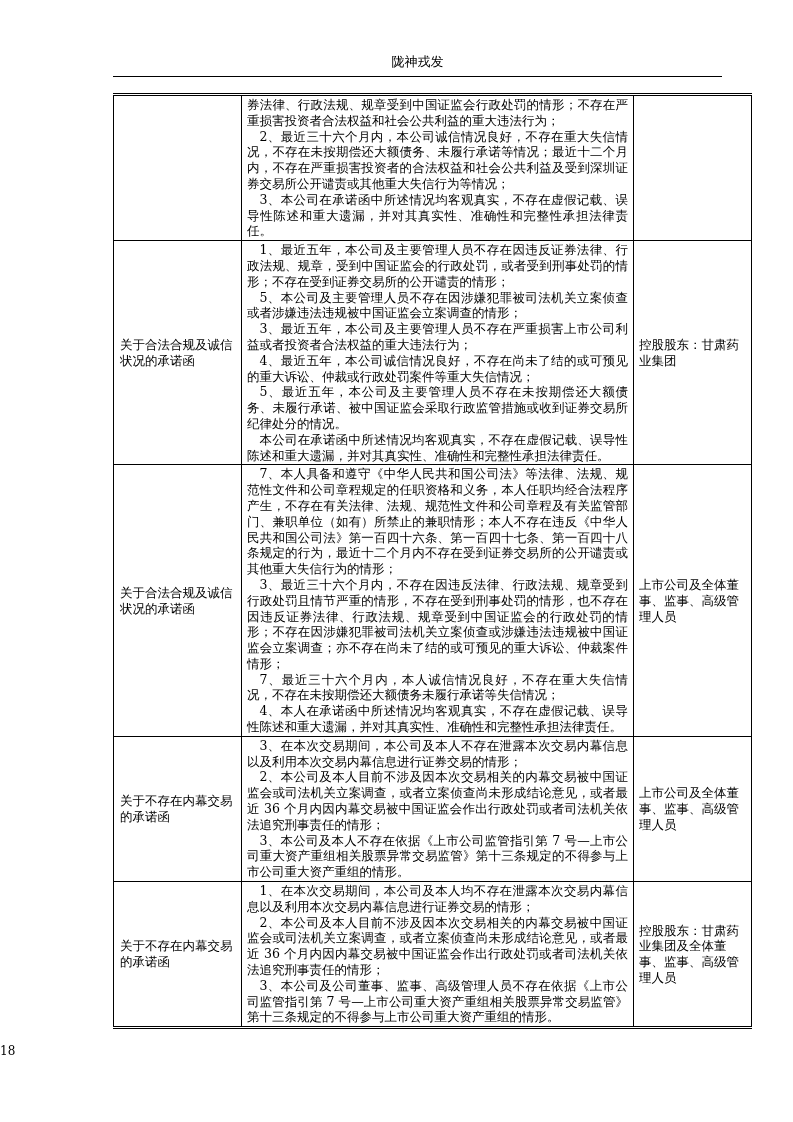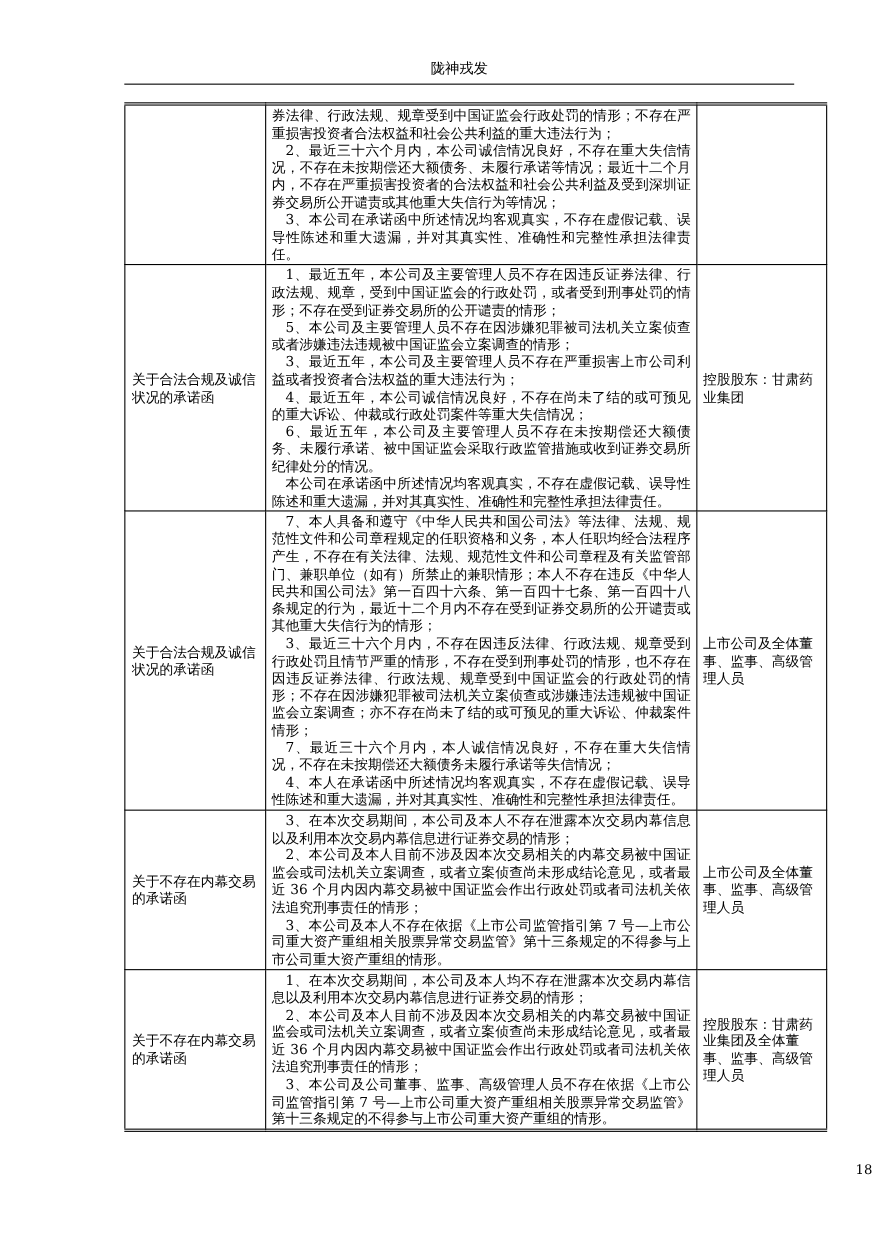--- a/index.html
+++ b/index.html
@@ -65,24 +65,24 @@
     text-indent: 0;
   }
   .cell-party {
     width: 107px;
     text-align: left;
     vertical-align: middle;
     padding: 2px 5px;
   }
   .footer {
     position: absolute;
-    bottom: 52px;
+    bottom: 64px;
     left: 0;
     width: 100%;
-    text-align: right;
+    text-align: left;
     font-size: 12px;
   }
 </style>
 </head>
 <body>
 
 <div class="page">
   <div class="header">
     <span>陇神戎发</span>
   </div>
@@ -98,21 +98,21 @@
           </td>
           <td class="cell-party"></td>
         </tr>
         <tr>
           <td class="cell-type">关于合法合规及诚信状况的承诺函</td>
           <td class="cell-content">
             <p>1、最近五年，本公司及主要管理人员不存在因违反证券法律、行政法规、规章，受到中国证监会的行政处罚，或者受到刑事处罚的情形；不存在受到证券交易所的公开谴责的情形；</p>
             <p>5、本公司及主要管理人员不存在因涉嫌犯罪被司法机关立案侦查或者涉嫌违法违规被中国证监会立案调查的情形；</p>
             <p>3、最近五年，本公司及主要管理人员不存在严重损害上市公司利益或者投资者合法权益的重大违法行为；</p>
             <p>4、最近五年，本公司诚信情况良好，不存在尚未了结的或可预见的重大诉讼、仲裁或行政处罚案件等重大失信情况；</p>
-            <p>6、最近五年，本公司及主要管理人员不存在未按期偿还大额债务、未履行承诺、被中国证监会采取行政监管措施或收到证券交易所纪律处分的情况。</p>
+            <p>5、最近五年，本公司及主要管理人员不存在未按期偿还大额债务、未履行承诺、被中国证监会采取行政监管措施或收到证券交易所纪律处分的情况。</p>
             <p>本公司在承诺函中所述情况均客观真实，不存在虚假记载、误导性陈述和重大遗漏，并对其真实性、准确性和完整性承担法律责任。</p>
           </td>
           <td class="cell-party">控股股东：甘肃药业集团</td>
         </tr>
         <tr>
           <td class="cell-type">关于合法合规及诚信状况的承诺函</td>
           <td class="cell-content">
             <p>7、本人具备和遵守《中华人民共和国公司法》等法律、法规、规范性文件和公司章程规定的任职资格和义务，本人任职均经合法程序产生，不存在有关法律、法规、规范性文件和公司章程及有关监管部门、兼职单位（如有）所禁止的兼职情形；本人不存在违反《中华人民共和国公司法》第一百四十六条、第一百四十七条、第一百四十八条规定的行为，最近十二个月内不存在受到证券交易所的公开谴责或其他重大失信行为的情形；</p>
             <p>3、最近三十六个月内，不存在因违反法律、行政法规、规章受到行政处罚且情节严重的情形，不存在受到刑事处罚的情形，也不存在因违反证券法律、行政法规、规章受到中国证监会的行政处罚的情形；不存在因涉嫌犯罪被司法机关立案侦查或涉嫌违法违规被中国证监会立案调查；亦不存在尚未了结的或可预见的重大诉讼、仲裁案件情形；</p>
             <p>7、最近三十六个月内，本人诚信情况良好，不存在重大失信情况，不存在未按期偿还大额债务未履行承诺等失信情况；</p>

